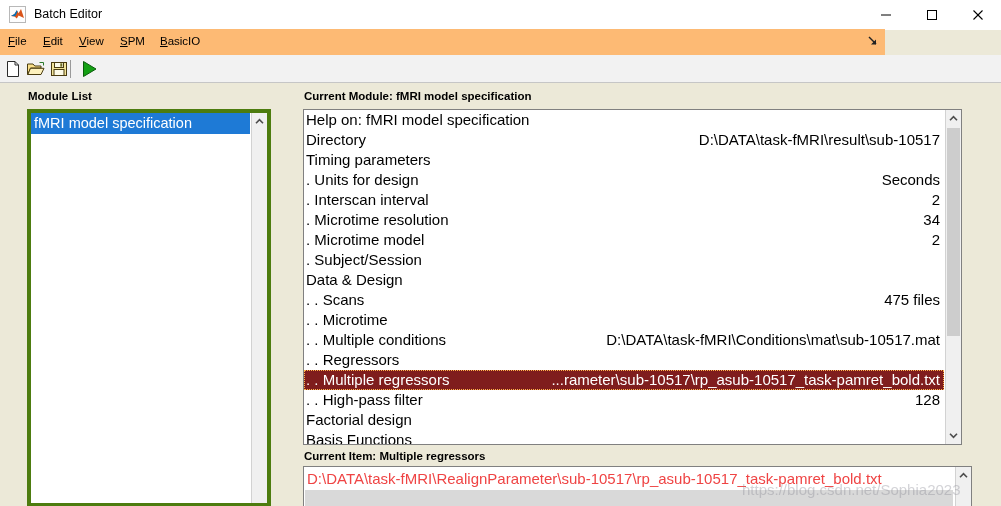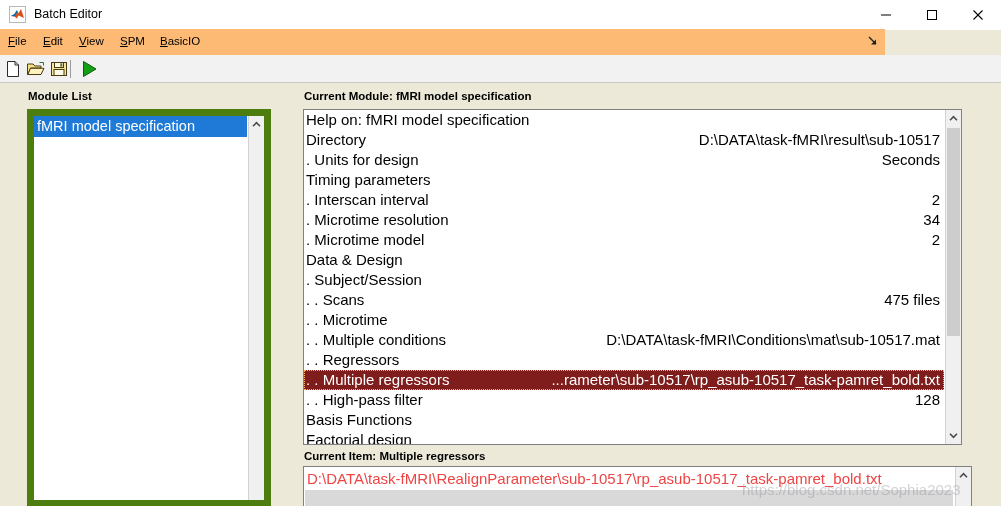--- a/index.html
+++ b/index.html
@@ -124,21 +124,21 @@
     line-height: 14px;
     white-space: nowrap;
   }
 
   
   .modulelist-box {
     position: absolute;
     left: 27px; top: 109px;
     width: 244px; height: 398px;
     background: #ffffff;
-    border: 7px solid #4d7c0f;
+    border: 4px solid #4d7c0f;
     box-sizing: border-box;
   }
   .ml-items {
     position: absolute;
     left: 0; top: 0;
     right: 17px;
     bottom: 0;
     overflow: hidden;
   }
   .ml-item {
@@ -359,45 +359,45 @@
 
       <div class="mb-row">
         <span class="key">Help on: fMRI model specification</span>
         <span class="val"></span>
       </div>
       <div class="mb-row">
         <span class="key">Directory</span>
         <span class="val">D:\DATA\task-fMRI\result\sub-10517</span>
       </div>
       <div class="mb-row">
+        <span class="key">Timing parameters</span>
+        <span class="val"></span>
+      </div>
+      <div class="mb-row">
         <span class="key">. Units for design</span>
         <span class="val">Seconds</span>
       </div>
       <div class="mb-row">
-        <span class="key">Timing parameters</span>
-        <span class="val"></span>
-      </div>
-      <div class="mb-row">
         <span class="key">. Interscan interval</span>
         <span class="val">2</span>
       </div>
       <div class="mb-row">
         <span class="key">. Microtime resolution</span>
         <span class="val">34</span>
       </div>
       <div class="mb-row">
         <span class="key">. Microtime model</span>
         <span class="val">2</span>
       </div>
       <div class="mb-row">
+        <span class="key">. Subject/Session</span>
+        <span class="val"></span>
+      </div>
+      <div class="mb-row">
         <span class="key">Data &amp; Design</span>
-        <span class="val"></span>
-      </div>
-      <div class="mb-row">
-        <span class="key">. Subject/Session</span>
         <span class="val"></span>
       </div>
       <div class="mb-row">
         <span class="key">. . Scans</span>
         <span class="val">475 files</span>
       </div>
       <div class="mb-row">
         <span class="key">. . Microtime</span>
         <span class="val"></span>
       </div>
@@ -411,25 +411,25 @@
       </div>
       <div class="mb-row selected">
         <span class="key">. . Multiple regressors</span>
         <span class="val">...rameter\sub-10517\rp_asub-10517_task-pamret_bold.txt</span>
       </div>
       <div class="mb-row">
         <span class="key">. . High-pass filter</span>
         <span class="val">128</span>
       </div>
       <div class="mb-row">
+        <span class="key">Factorial design</span>
+        <span class="val"></span>
+      </div>
+      <div class="mb-row">
         <span class="key">Basis Functions</span>
-        <span class="val"></span>
-      </div>
-      <div class="mb-row">
-        <span class="key">Factorial design</span>
         <span class="val"></span>
       </div>
 
     </div>
     <div class="scrollbar">
       <div class="sb-arrow up">
         <svg width="9" height="7" viewBox="0 0 9 7">
             <path d="M1 5.2 L4.5 1.6 L8 5.2" fill="none" stroke="#4d4d4d" stroke-width="1.6"></path>
           </svg>
       </div>

